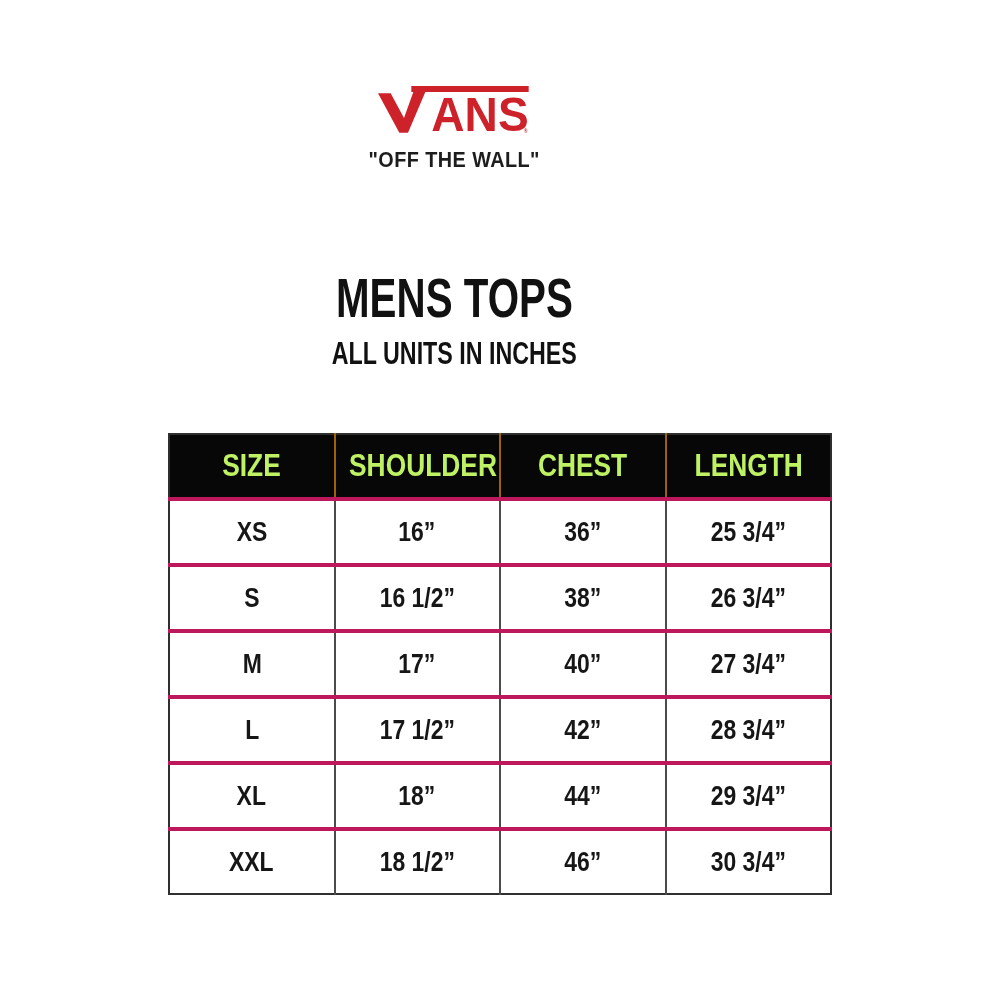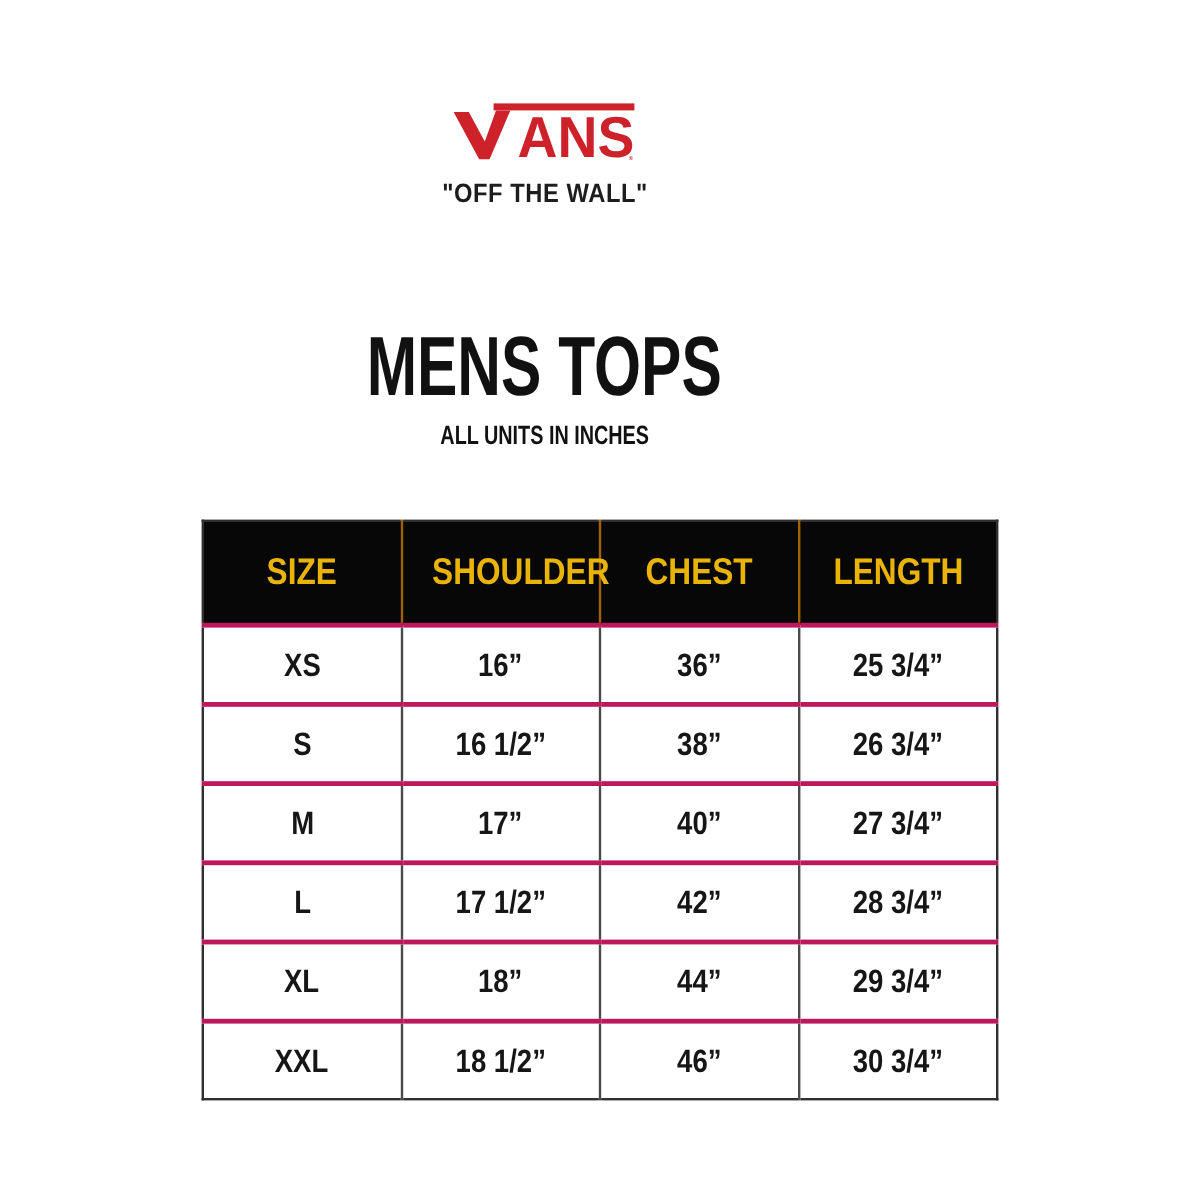--- a/index.html
+++ b/index.html
@@ -20,51 +20,51 @@
     font-size: 22px;
     font-weight: bold;
     letter-spacing: 0.5px;
     color: #1d1d1d;
   }
   .tagline .squeeze { display: inline-block; transform: scaleX(0.9); transform-origin: center; white-space: nowrap; }
 
   
   .heading { position: absolute; top: 270px; left: 0; right: 0; text-align: center; }
   .title {
-    font-size: 70px;
+    font-size: 56px;
     line-height: 1.0;
     font-weight: bold;
     color: #111111;
   }
   .title .squeeze { display: inline-block; transform: scaleX(0.72); transform-origin: center; white-space: nowrap; letter-spacing: 0px; }
   .subtitle {
     margin-top: 10px;
-    font-size: 22px;
+    font-size: 31px;
     font-weight: bold;
     color: #111111;
   }
   .subtitle .squeeze { display: inline-block; transform: scaleX(0.75); transform-origin: center; white-space: nowrap; }
 
   
   .chart-wrap { position: absolute; top: 433px; left: 168px; width: 664px; }
   table.size-chart {
     width: 100%;
     border-collapse: collapse;
     table-layout: fixed;
     border: 2px solid #2f2f2f;
   }
   table.size-chart th {
     background: #070707;
-    color: #eab308;
+    color: #bef264;
     height: 62px;
     font-size: 31px;
     font-weight: bold;
     text-align: center;
     vertical-align: middle;
-    padding: 11px;
+    padding: 0;
   }
   table.size-chart th + th { border-left: 2px solid #a16207; }
   table.size-chart td {
     background: #ffffff;
     color: #161616;
     height: 62px;
     font-size: 27px;
     font-weight: bold;
     text-align: center;
     vertical-align: middle;

